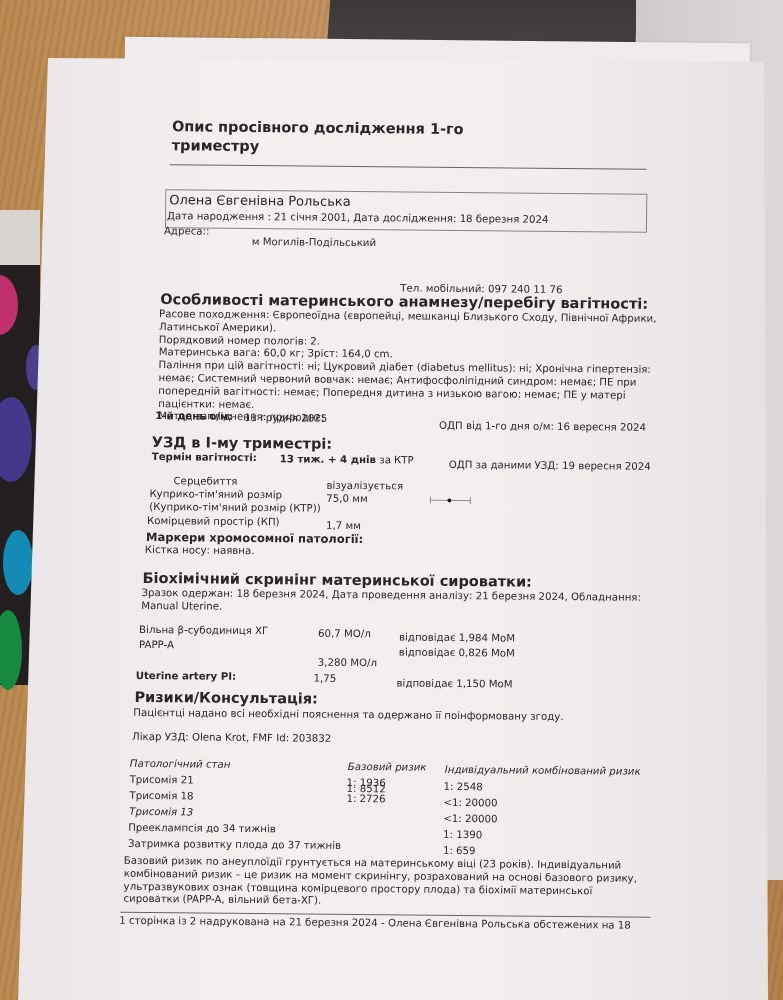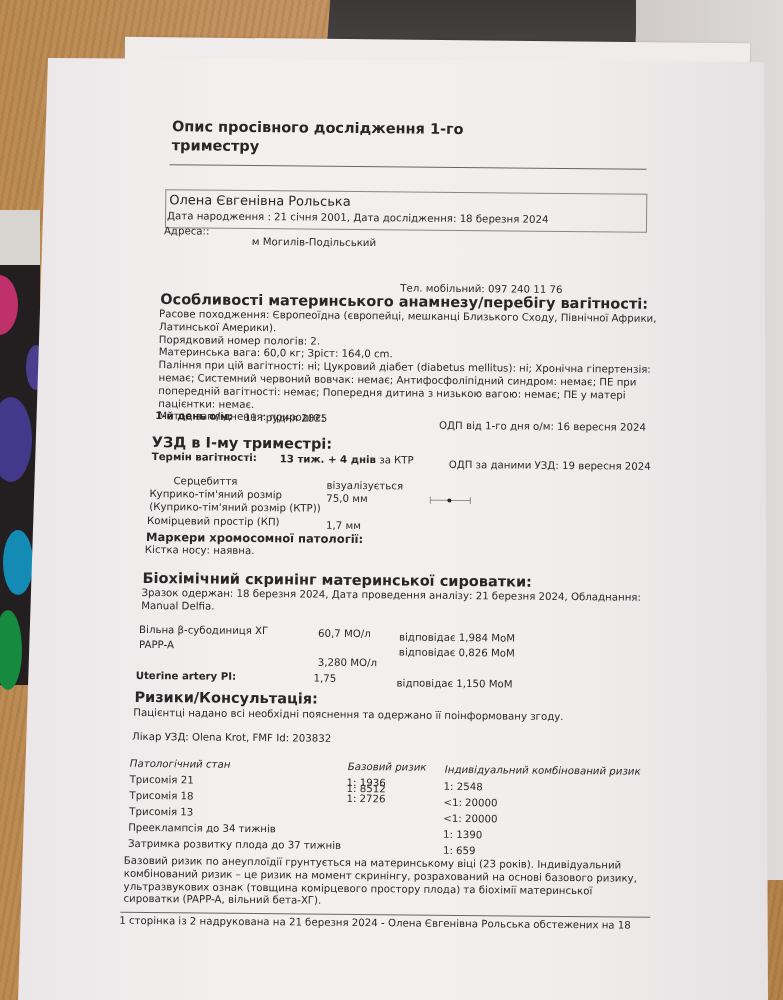--- a/index.html
+++ b/index.html
@@ -133,21 +133,21 @@
     <line x1="41" y1="1" x2="41" y2="8" stroke="#777" stroke-width="0.8"></line>
     <circle cx="20" cy="4.5" r="2" fill="#222"></circle>
   </svg>
   <div class="abs small" style="left:151px;top:515px;">Комірцевий простір (КП)</div>
   <div class="abs small" style="left:330px;top:518px;">1,7 мм</div>
   <div class="abs bold" style="left:150px;top:530px;font-size:11.5px;">Маркери хромосомної патології:</div>
   <div class="abs small" style="left:149px;top:544px;">Кістка носу: наявна.</div>
 
   <div class="abs h2" style="left:147px;top:570px;">Біохімічний скринінг материнської сироватки:</div>
   <div class="abs small" style="left:146px;top:587px;">Зразок одержан: 18 березня 2024, Дата проведення аналізу: 21 березня 2024,   Обладнання:</div>
-  <div class="abs small" style="left:146px;top:600px;">Manual Delfia.</div>
+  <div class="abs small" style="left:146px;top:600px;">Manual Uterine.</div>
 
   <div class="abs small" style="left:144px;top:624px;">Вільна β-субодиниця ХГ</div>
   <div class="abs small" style="left:323px;top:626px;text-align:right;">60,7 МО/л</div>
   <div class="abs small" style="left:404px;top:629px;">відповідає 1,984 MoM</div>
   <div class="abs small" style="left:144px;top:639px;">PAPP-A</div>
   <div class="abs small" style="left:323px;top:655px;">3,280 МО/л</div>
   <div class="abs small" style="left:404px;top:644px;">відповідає 0,826 MoM</div>
 
   <div class="abs small bold" style="left:141px;top:670px;">Uterine artery PI:</div>
   <div class="abs small" style="left:319px;top:671px;">1,75</div>
@@ -162,21 +162,21 @@
   <div class="abs small italic" style="left:451px;top:761px;">Індивідуальний комбінований ризик</div>
 
   <div class="abs small" style="left:136px;top:774px;">Трисомія 21</div>
   <div class="abs small" style="left:353px;top:775px;">1: 1936</div>
   <div class="abs small" style="left:450px;top:778px;">1: 2548</div>
 
   <div class="abs small" style="left:136px;top:790px;">Трисомія 18</div>
   <div class="abs small" style="left:353px;top:791px;">1: 2726</div>
   <div class="abs small" style="left:450px;top:794px;">&lt;1: 20000</div>
 
-  <div class="abs small" style="left:136px;top:806px;">Трисомія 13</div>
+  <div class="abs small" style="left:136px;top:806px;font-style:italic;">Трисомія 13</div>
   <div class="abs small" style="left:353px;top:781px;text-align:right;">1: 8512</div>
   <div class="abs small" style="left:450px;top:810px;">&lt;1: 20000</div>
 
   <div class="abs small" style="left:135px;top:822px;">Прееклампсія до 34 тижнів</div>
   <div class="abs small" style="left:450px;top:826px;">1: 1390</div>
 
   <div class="abs small" style="left:135px;top:838px;">Затримка розвитку плода до 37 тижнів</div>
   <div class="abs small" style="left:450px;top:842px;">1: 659</div>
 
   <div class="para" style="left:131px;top:855px;width:540px;">

